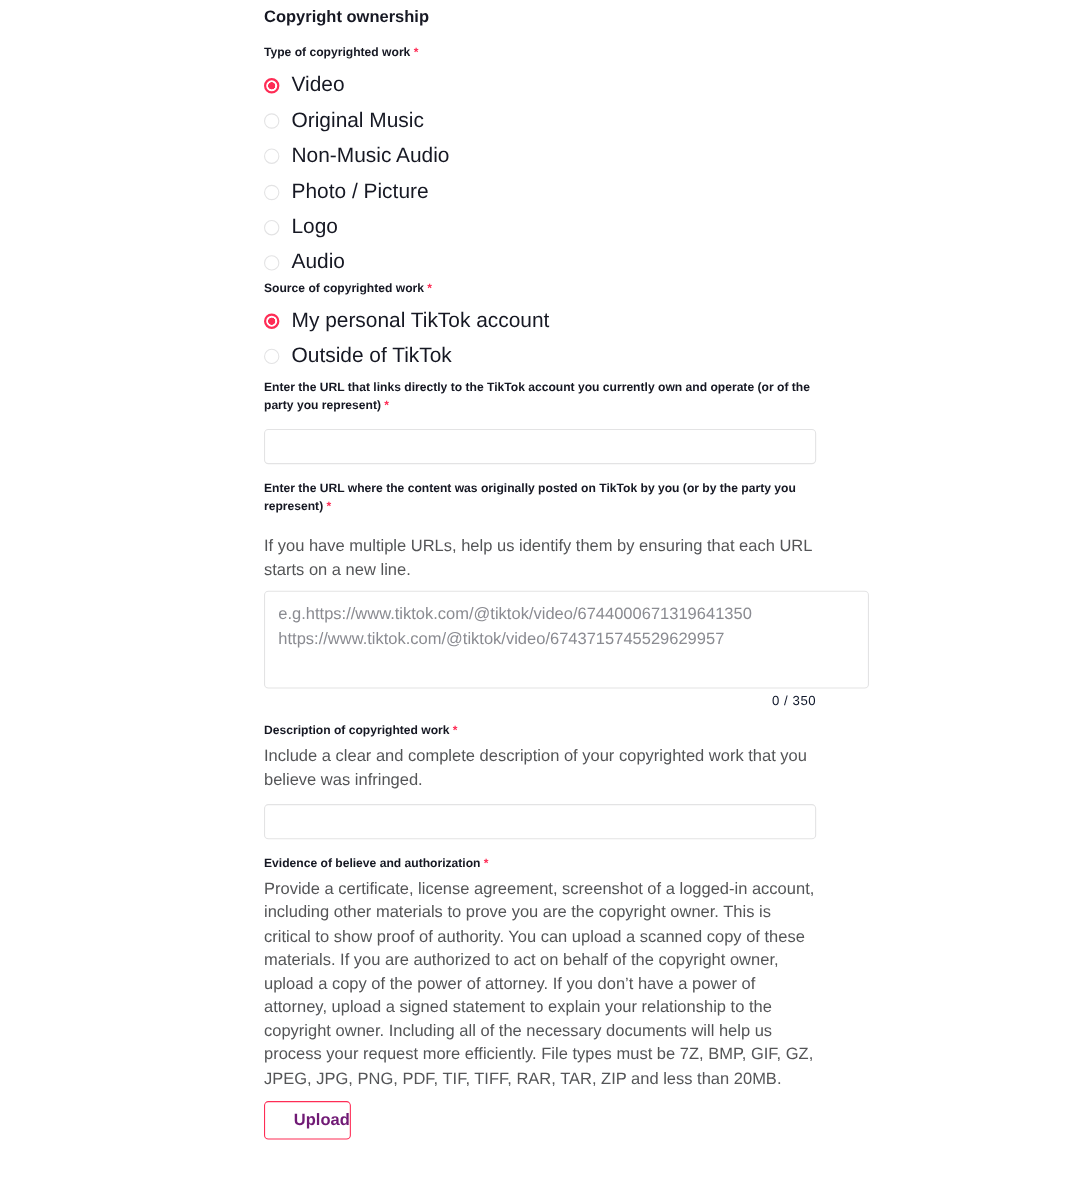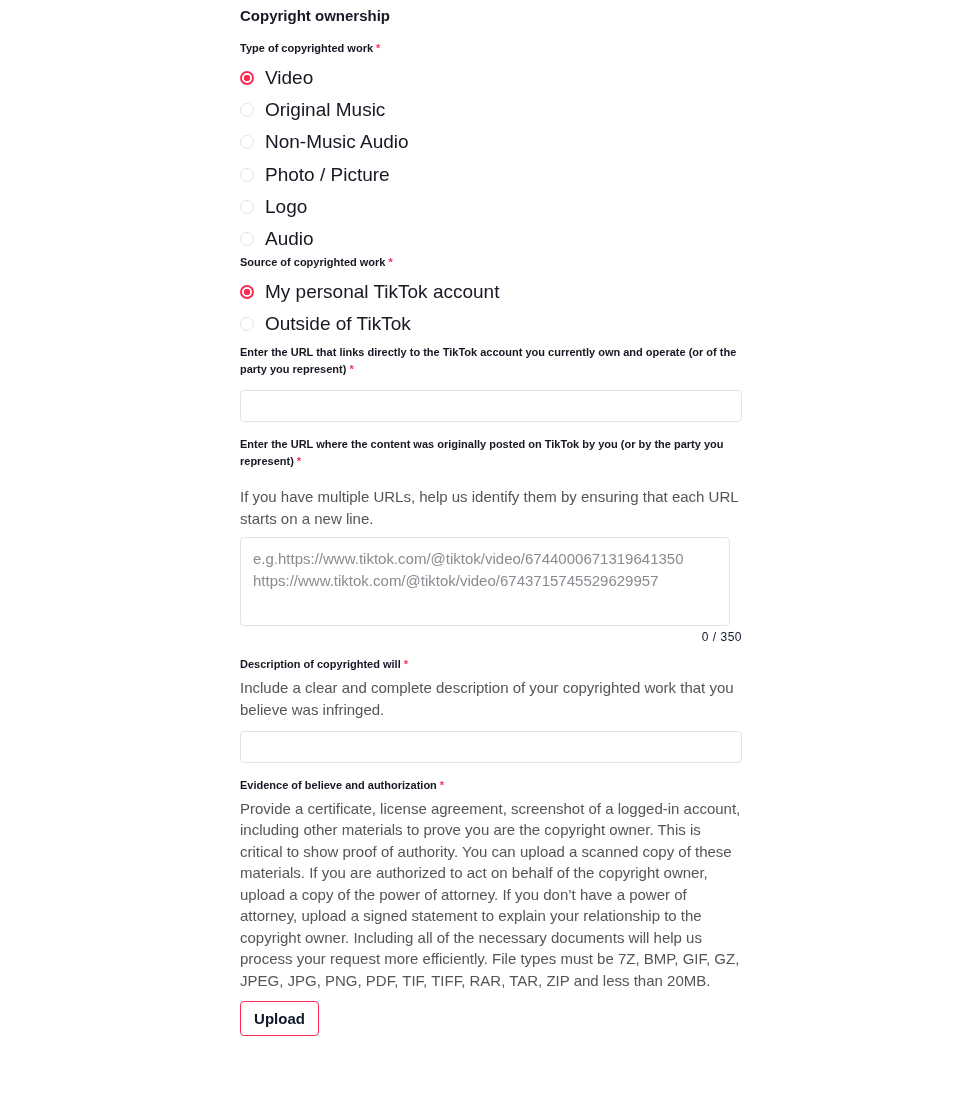--- a/index.html
+++ b/index.html
@@ -8,23 +8,23 @@
   .title { font-size: 15px; font-weight: bold; margin: 1px 0 0 0; height: 30px; line-height: 30px; }
   .label { font-size: 11px; font-weight: bold; line-height: 17px; color: #161823; }
   .req { color: #fe2c55; margin-left: 3px; }
   .radio-group { margin-top: 4px; }
   .radio { display: flex; align-items: center; height: 32.2px; cursor: pointer; }
   .radio .dot { width: 14px; height: 14px; border-radius: 50%; border: 1px solid #e3e3e4; box-sizing: border-box; margin-right: 11px; margin-top: -10px; flex: 0 0 auto; }
   .radio .dot.on { border: 2px solid #fe2c55; background: radial-gradient(circle, #fe2c55 0 3px, #fff 3.5px); }
   .radio .txt { font-size: 19px; margin-top: -10px; }
   .input { width: 502px; height: 32px; border: 1px solid #e3e3e4; border-radius: 4px; box-sizing: border-box; background: #fff; }
   .hint { font-size: 15px; color: #545557; line-height: 22px; }
-  .textarea { width: 490px; height: 89px; border: 1px solid #e3e3e4; border-radius: 4px; box-sizing: border-box; padding: 10px 12px; font-size: 15px; color: #8a8b91; line-height: 22px; }
+  .textarea { width: 550px; height: 89px; border: 1px solid #e3e3e4; border-radius: 4px; box-sizing: border-box; padding: 10px 12px; font-size: 15px; color: #8a8b91; line-height: 22px; }
   .counter { text-align: right; font-size: 12px; color: #0f172a; margin-top: 4px; letter-spacing: 0.5px; }
-  .upload { display: inline-block; width: 79px; height: 35px; border: 1px solid #fe2c55; border-radius: 4px; box-sizing: border-box; color: #0f172a; font-weight: bold; font-size: 15px; text-align: center; line-height: 33px; cursor: pointer; }
+  .upload { display: inline-block; width: 79px; height: 35px; border: 1px solid #fe2c55; border-radius: 4px; box-sizing: border-box; color: #701a75; font-weight: bold; font-size: 15px; text-align: right; line-height: 33px; cursor: pointer; }
 </style>
 </head>
 <body>
 
 <div class="wrap">
   <div class="title">Copyright ownership</div>
 
   <div style="margin-top:9px;">
     <div class="label"><span>Type of copyrighted work</span><span class="req">*</span></div>
     <div class="radio-group" style="margin-top:10px;">
@@ -78,21 +78,21 @@
     <div class="label"><span>Enter the URL where the content was originally posted on TikTok by you (or by the party you represent)</span><span class="req">*</span></div>
     <div class="hint" style="margin-top:16px;">If you have multiple URLs, help us identify them by ensuring that each URL starts on a new line.</div>
     <div class="textarea" style="margin-top:7px;">
       <div>e.g.https://www.tiktok.com/@tiktok/video/6744000671319641350</div>
       <div>https://www.tiktok.com/@tiktok/video/6743715745529629957</div>
     </div>
     <div class="counter">0 / 350</div>
   </div>
 
   <div style="margin-top:12px;">
-    <div class="label"><span>Description of copyrighted will</span><span class="req">*</span></div>
+    <div class="label"><span>Description of copyrighted work</span><span class="req">*</span></div>
     <div class="hint" style="margin-top:4px;">Include a clear and complete description of your copyrighted work that you believe was infringed.</div>
     <div class="input" style="margin-top:10px;"></div>
   </div>
 
   <div style="margin-top:14px;">
     <div class="label"><span>Evidence of believe and authorization</span><span class="req">*</span></div>
     <div class="hint" style="margin-top:4px; line-height:21.5px;">Provide a certificate, license agreement, screenshot of a logged-in account, including other materials to prove you are the copyright owner. This is critical to show proof of authority. You can upload a scanned copy of these materials. If you are authorized to act on behalf of the copyright owner, upload a copy of the power of attorney. If you don’t have a power of attorney, upload a signed statement to explain your relationship to the copyright owner. Including all of the necessary documents will help us process your request more efficiently. File types must be 7Z, BMP, GIF, GZ, JPEG, JPG, PNG, PDF, TIF, TIFF, RAR, TAR, ZIP and less than 20MB.</div>
     <div style="margin-top:10px;">
       <span class="upload">Upload</span>
     </div>

